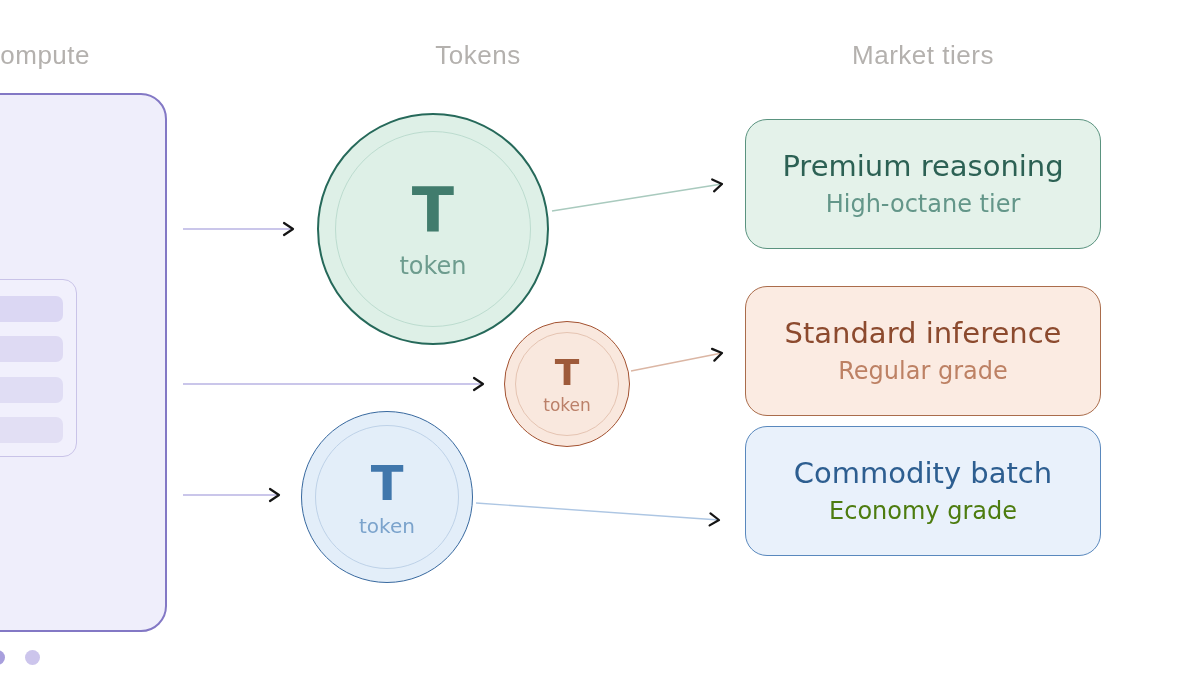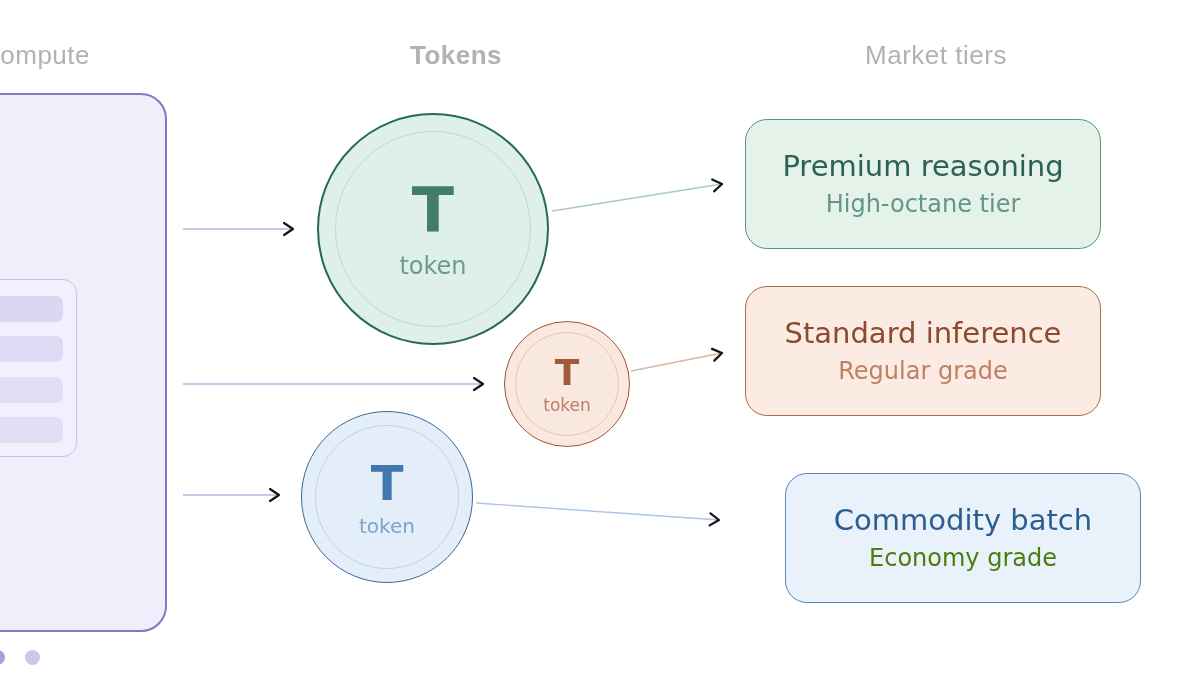--- a/index.html
+++ b/index.html
@@ -20,22 +20,22 @@
     position: absolute;
     top: 40px;
     font-size: 26px;
     line-height: 30px;
     color: #b4b1ae;
     font-family: "Liberation Sans", sans-serif;
     letter-spacing: 0.5px;
     white-space: nowrap;
   }
   #hdr-compute { left: -19px; }
-  #hdr-tokens  { left: 456px; transform: translateX(-50%); font-weight: bold; }
-  #hdr-market  { left: 923px; transform: translateX(-50%); margin-left: 13px; }
+  #hdr-tokens  { left: 478px; transform: translateX(-50%); }
+  #hdr-market  { left: 923px; transform: translateX(-50%); }
 
   
   .compute-panel {
     position: absolute;
     left: -62px; top: 93px;
     width: 229px; height: 539px;
     background: #efeefb;
     border: 2px solid #8378c5;
     border-radius: 26px;
     box-sizing: border-box;
@@ -127,21 +127,21 @@
   .tier-subtitle { font-size: 24px; line-height: 1.1; }
 
   #tier-premium { top: 119px; background: #e4f2ea; border: 1.5px solid #5a937f; }
   #tier-premium .tier-title    { color: #2c6154; }
   #tier-premium .tier-subtitle { color: #639689; }
 
   #tier-standard { top: 286px; background: #fbebe2; border: 1.5px solid #aa6c4b; }
   #tier-standard .tier-title    { color: #8c4a2e; }
   #tier-standard .tier-subtitle { color: #bd8164; }
 
-  #tier-commodity { top: 473px; background: #e9f1fb; border: 1.5px solid #5988bd; margin-left: 40px; }
+  #tier-commodity { top: 426px; background: #e9f1fb; border: 1.5px solid #5988bd; }
   #tier-commodity .tier-title    { color: #2d5e90; }
   #tier-commodity .tier-subtitle { color: #4d7c0f; }
 
   
   #arrows {
     position: absolute;
     left: 0; top: 0;
     pointer-events: none;
   }
 </style>

